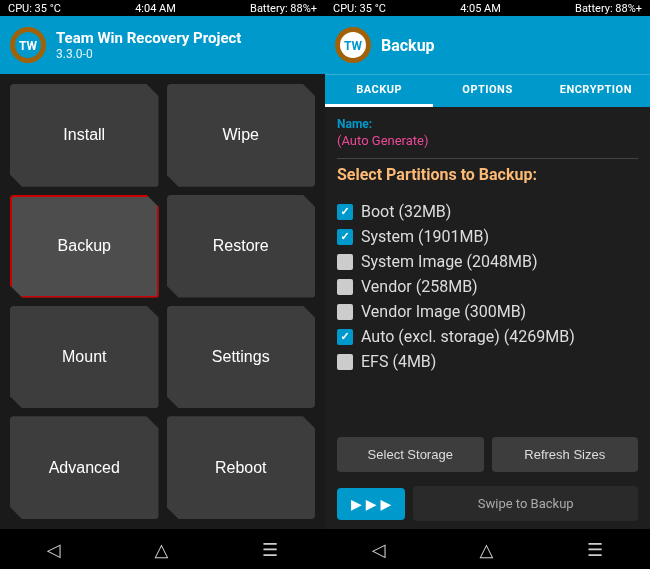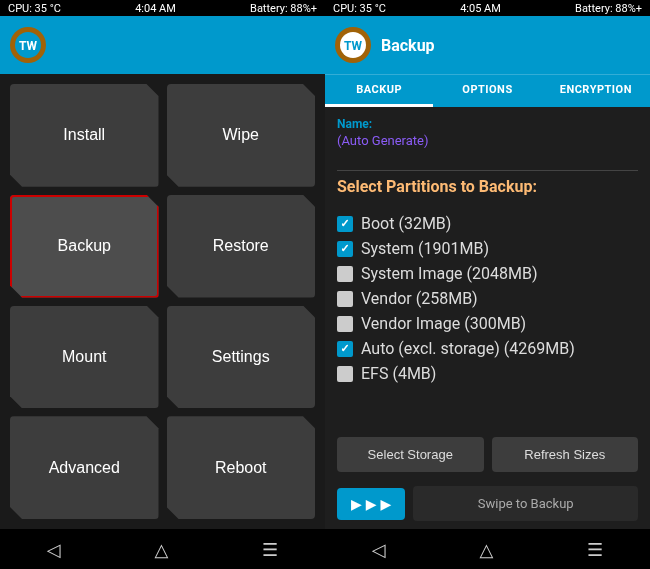--- a/index.html
+++ b/index.html
@@ -175,23 +175,23 @@
     .content::-webkit-scrollbar-thumb { background: #0099cc; }
 
     .name-label {
       color: #0099cc;
       font-size: 12px;
       font-weight: bold;
       margin-bottom: 2px;
     }
 
     .name-value {
-      color: #8b5cf6;
+      color: #ec4899;
       font-size: 13px;
-      margin-bottom: 22px;
+      margin-bottom: 10px;
     }
 
     .section-label {
       color: #fdba74;
       font-size: 16px;
       font-weight: bold;
       margin-bottom: 18px;
     }
 
     .partition-list {
@@ -303,20 +303,24 @@
     <span>Battery: 88%+</span>
   </div>
 
   <div class="header">
     <div class="header-logo">
       <svg class="twrp-logo" viewBox="0 0 28 28">
         <circle cx="14" cy="14" r="13" fill="#0099cc"></circle>
         <text x="14" y="19" text-anchor="middle" fill="white" font-size="12" font-weight="bold">TW</text>
       </svg>
     </div>
+    <div class="header-text">
+      <div class="title">Team Win Recovery Project</div>
+      <div class="subtitle">3.3.0-0</div>
+    </div>
   </div>
 
   <div class="main-grid">
     <button class="grid-btn">Install</button>
     <button class="grid-btn">Wipe</button>
     <button class="grid-btn active">Backup</button>
     <button class="grid-btn">Restore</button>
     <button class="grid-btn">Mount</button>
     <button class="grid-btn">Settings</button>
     <button class="grid-btn">Advanced</button>

